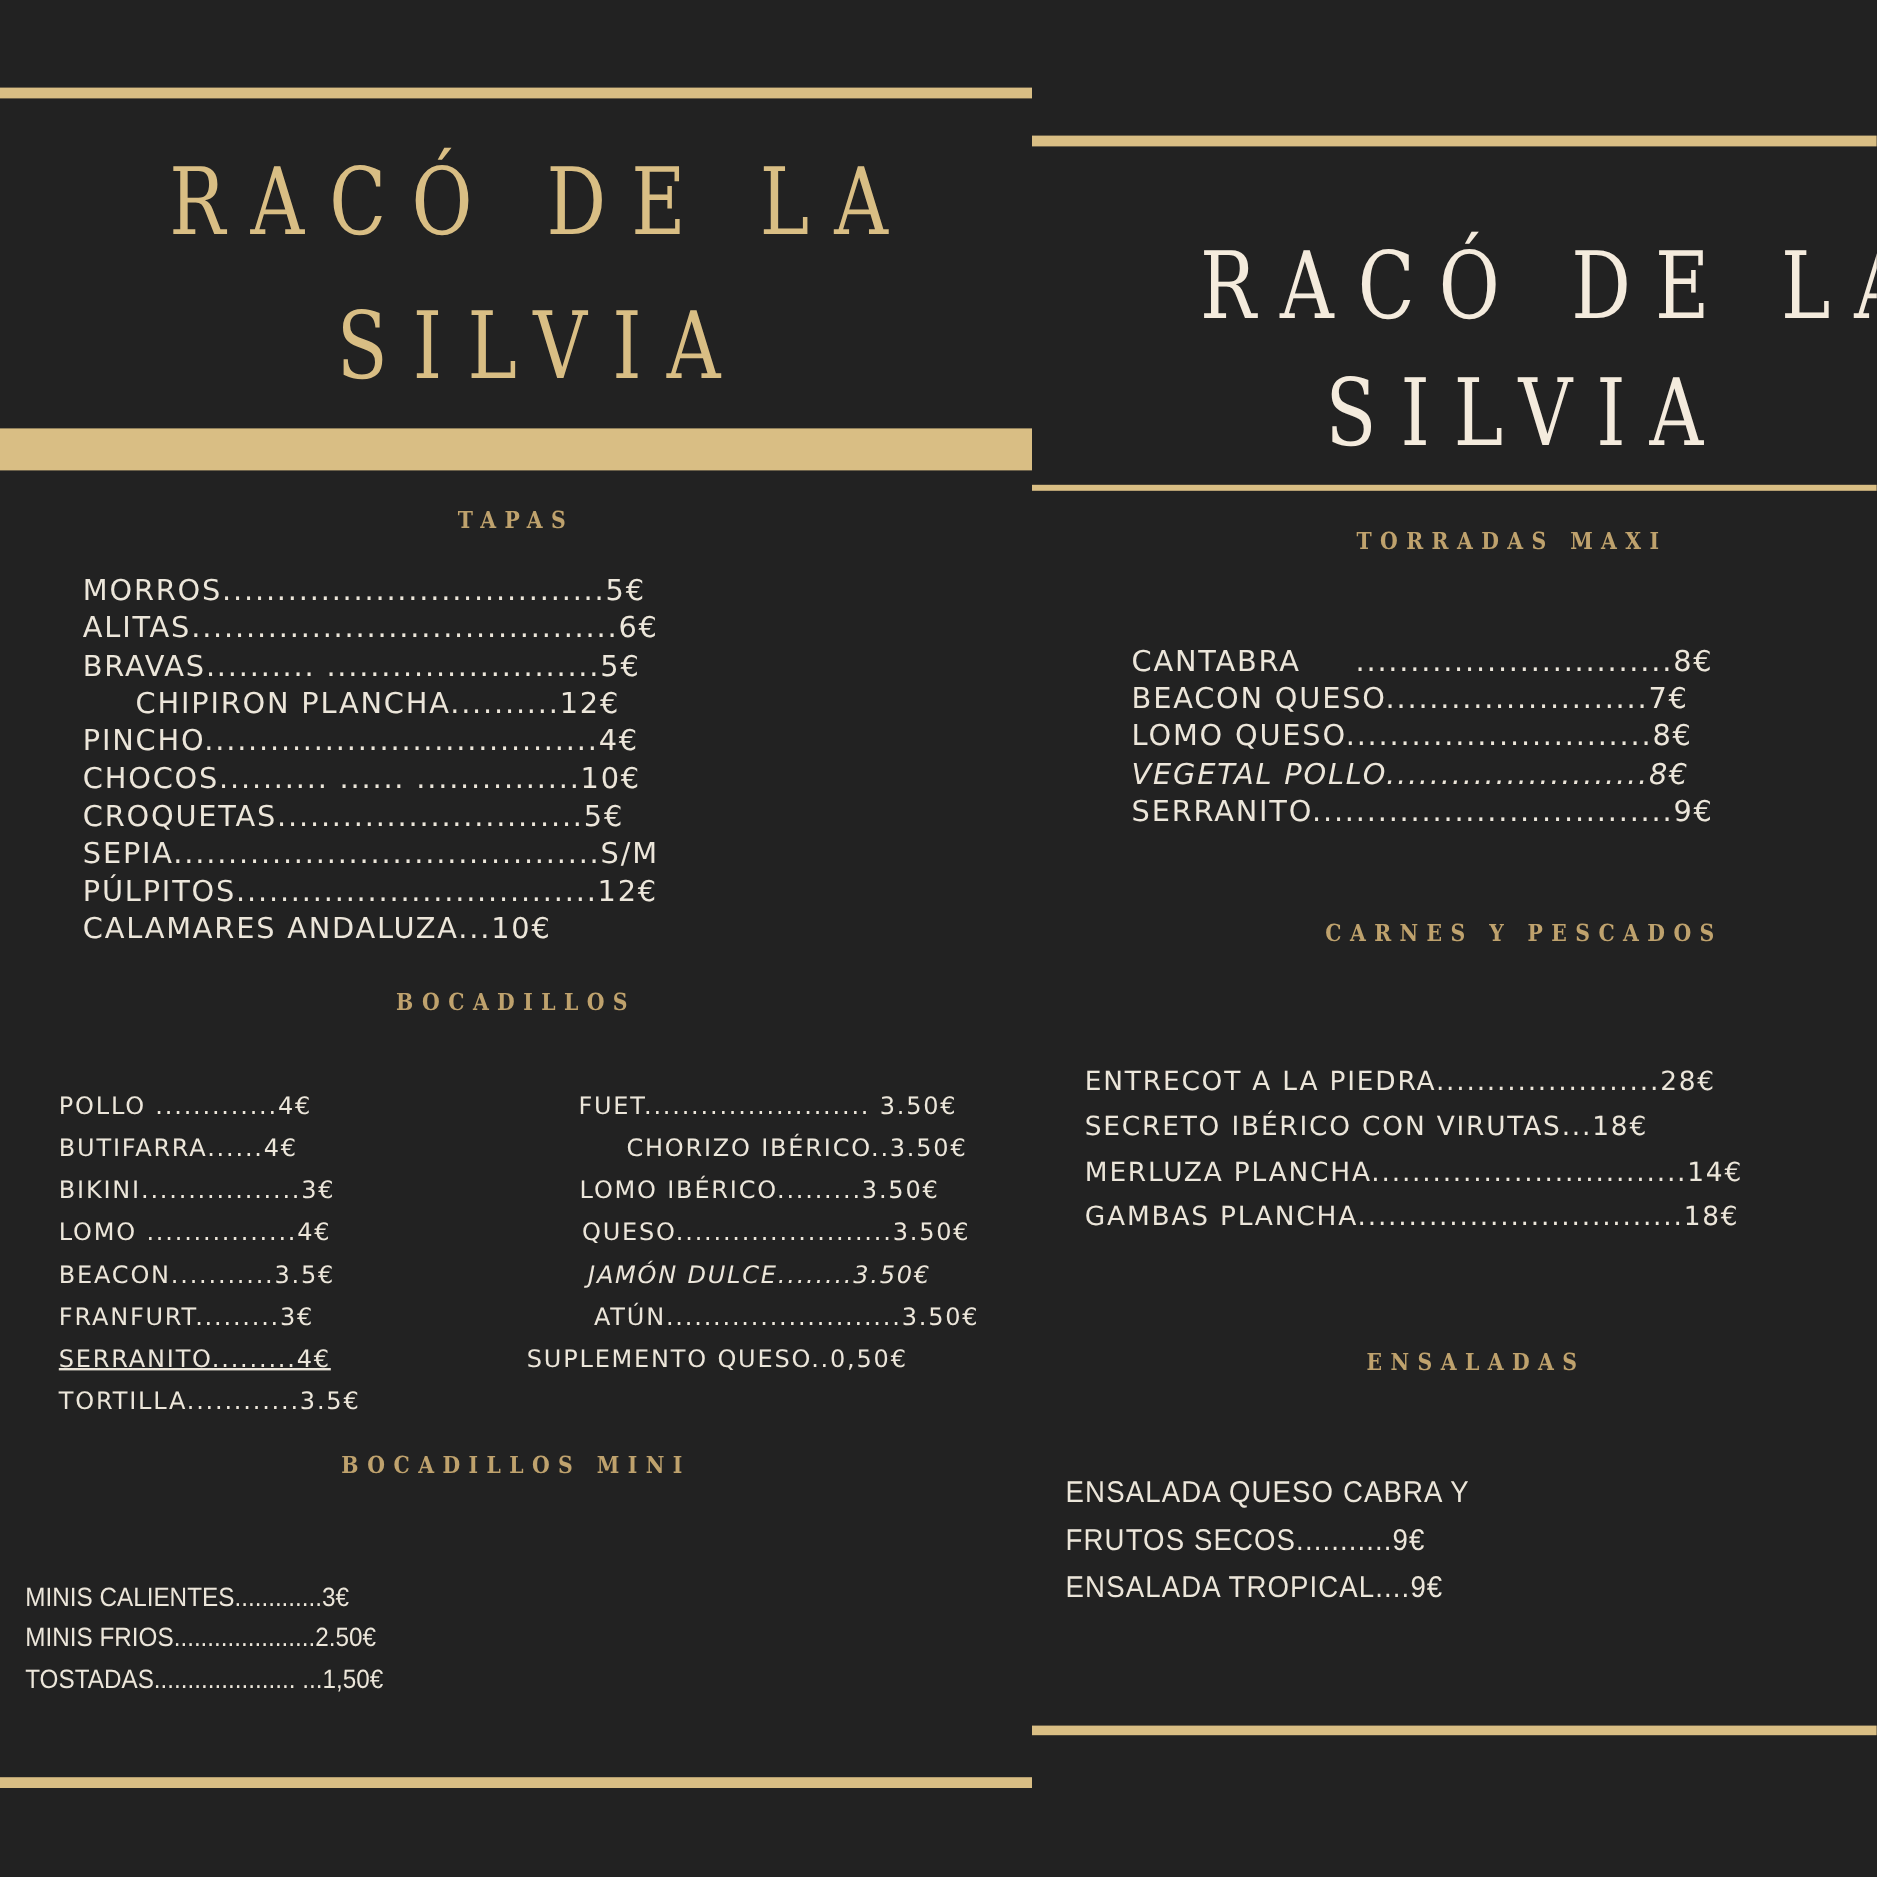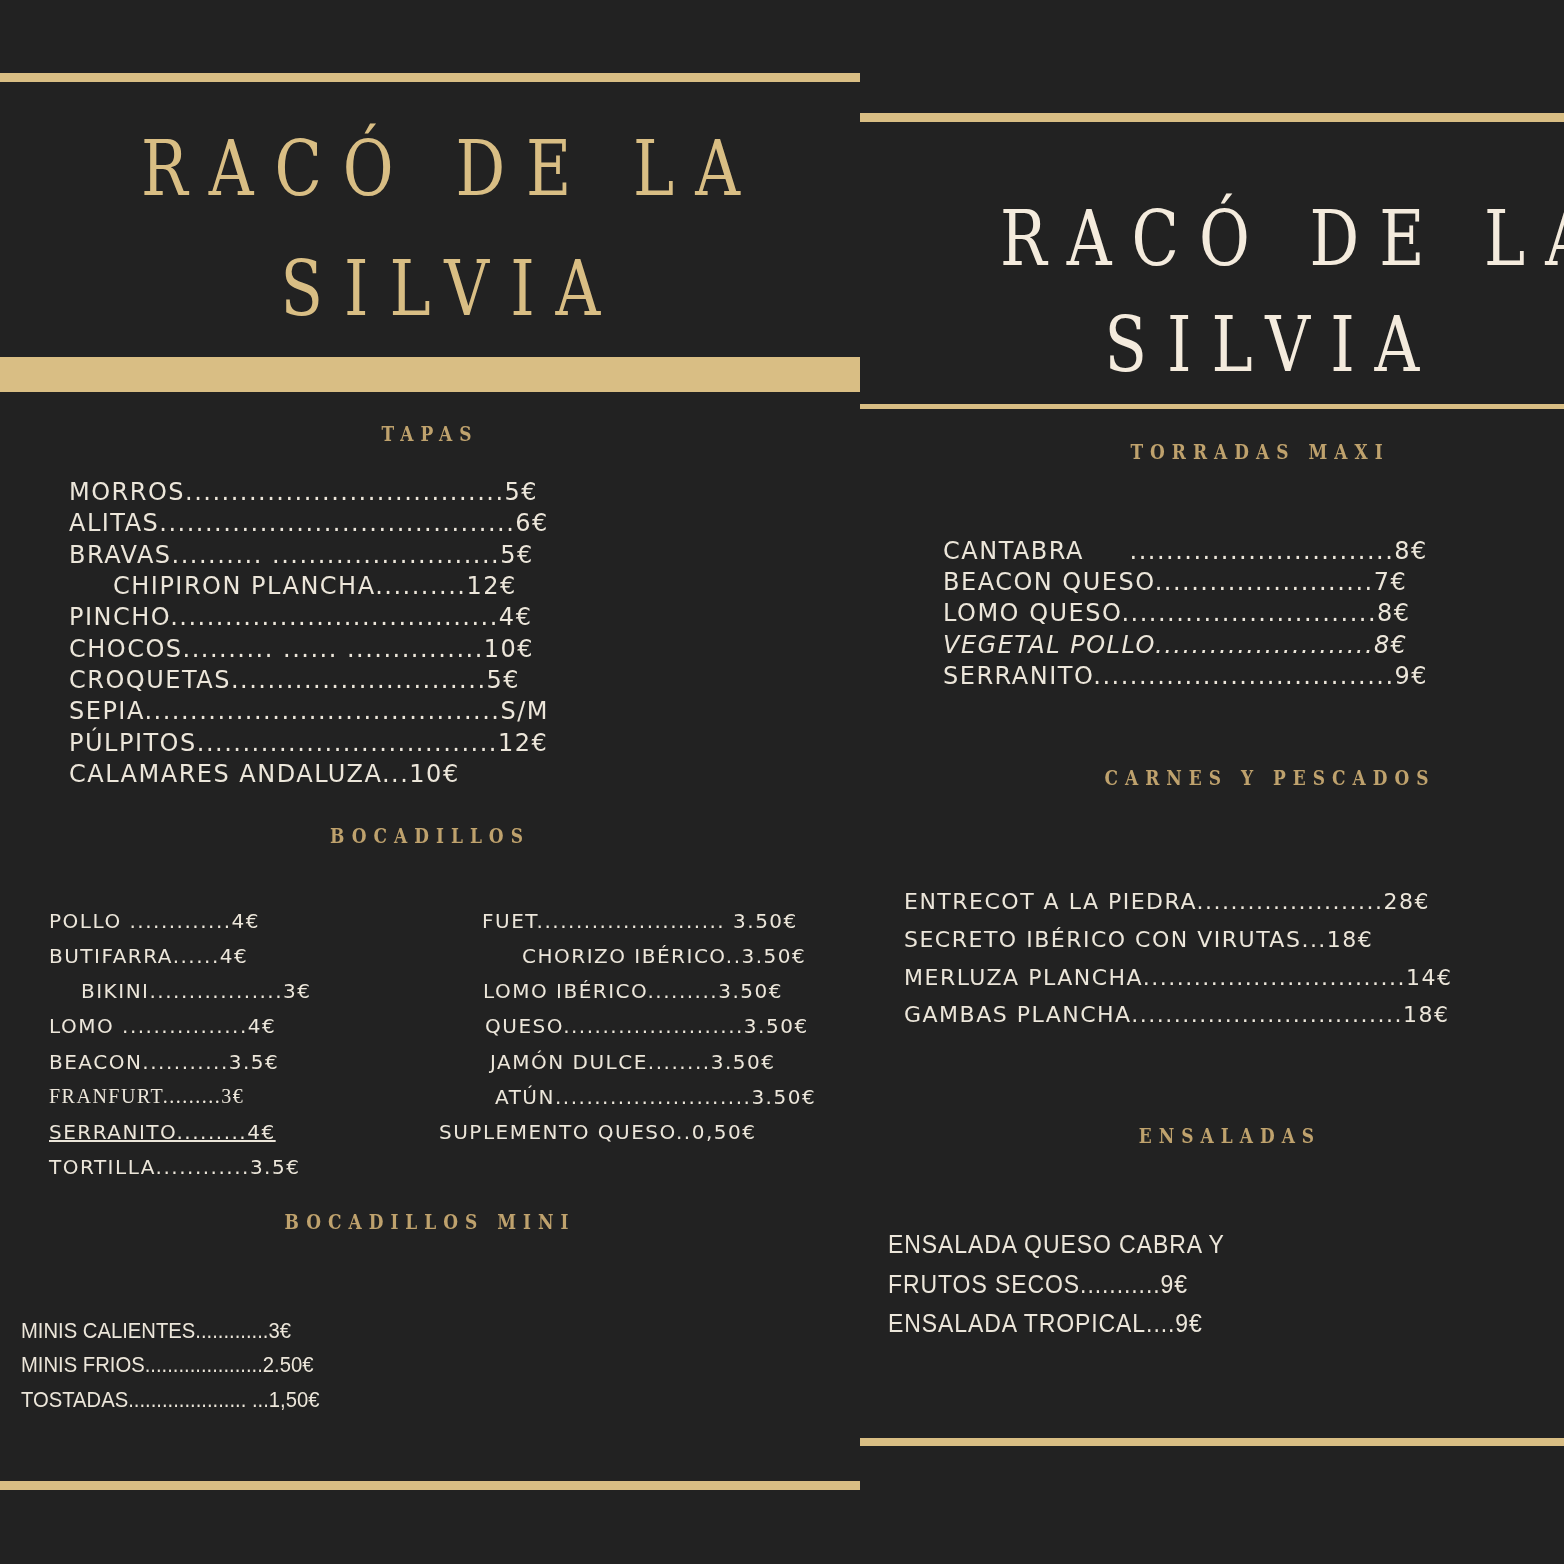--- a/index.html
+++ b/index.html
@@ -72,33 +72,33 @@
     <div class="item sm" style="left:69px;top:666px;">CROQUETAS............................5€</div>
     <div class="item sm" style="left:69px;top:697px;">SEPIA.......................................S/M</div>
     <div class="item sm" style="left:69px;top:729px;">PÚLPITOS.................................12€</div>
     <div class="item sm" style="left:69px;top:760px;">CALAMARES ANDALUZA...10€</div>
   </div>
 
   <div class="section-title" style="left:0;width:860px;top:826px;">BOCADILLOS</div>
   <div>
     <div class="item md" style="left:49px;top:909px;">POLLO .............4€</div>
     <div class="item md" style="left:49px;top:944px;">BUTIFARRA......4€</div>
-    <div class="item md" style="left:49px;top:979px;margin-left:32px;">BIKINI.................3€</div>
+    <div class="item md" style="left:49px;top:979px;">BIKINI.................3€</div>
     <div class="item md" style="left:49px;top:1014px;">LOMO ................4€</div>
     <div class="item md" style="left:49px;top:1050px;">BEACON...........3.5€</div>
-    <div class="item md" style="left:49px;top:1085px;font-family:Liberation Serif, serif;">FRANFURT.........3€</div>
+    <div class="item md" style="left:49px;top:1085px;">FRANFURT.........3€</div>
     <div class="item md" style="left:49px;top:1120px;text-decoration:underline;">SERRANITO.........4€</div>
     <div class="item md" style="left:49px;top:1155px;">TORTILLA............3.5€</div>
   </div>
   <div>
     <div class="item md" style="left:482px;top:909px;">FUET........................ 3.50€</div>
     <div class="item md" style="left:482px;top:944px;margin-left:40px;">CHORIZO IBÉRICO..3.50€</div>
     <div class="item md" style="left:483px;top:979px;">LOMO IBÉRICO.........3.50€</div>
     <div class="item md" style="left:485px;top:1014px;">QUESO.......................3.50€</div>
-    <div class="item md" style="left:490px;top:1050px;">JAMÓN DULCE........3.50€</div>
+    <div class="item md" style="left:490px;top:1050px;font-style:italic;">JAMÓN DULCE........3.50€</div>
     <div class="item md" style="left:495px;top:1085px;">ATÚN.........................3.50€</div>
     <div class="item md" style="left:439px;top:1120px;">SUPLEMENTO QUESO..0,50€</div>
   </div>
 
   <div class="section-title" style="left:0;width:860px;top:1212px;">BOCADILLOS MINI</div>
   <div>
     <div class="item cond" style="left:21px;top:1318px;">MINIS CALIENTES.............3€</div>
     <div class="item cond" style="left:21px;top:1352px;">MINIS FRIOS.....................2.50€</div>
     <div class="item cond" style="left:21px;top:1387px;">TOSTADAS..................... ...1,50€</div>
   </div>

